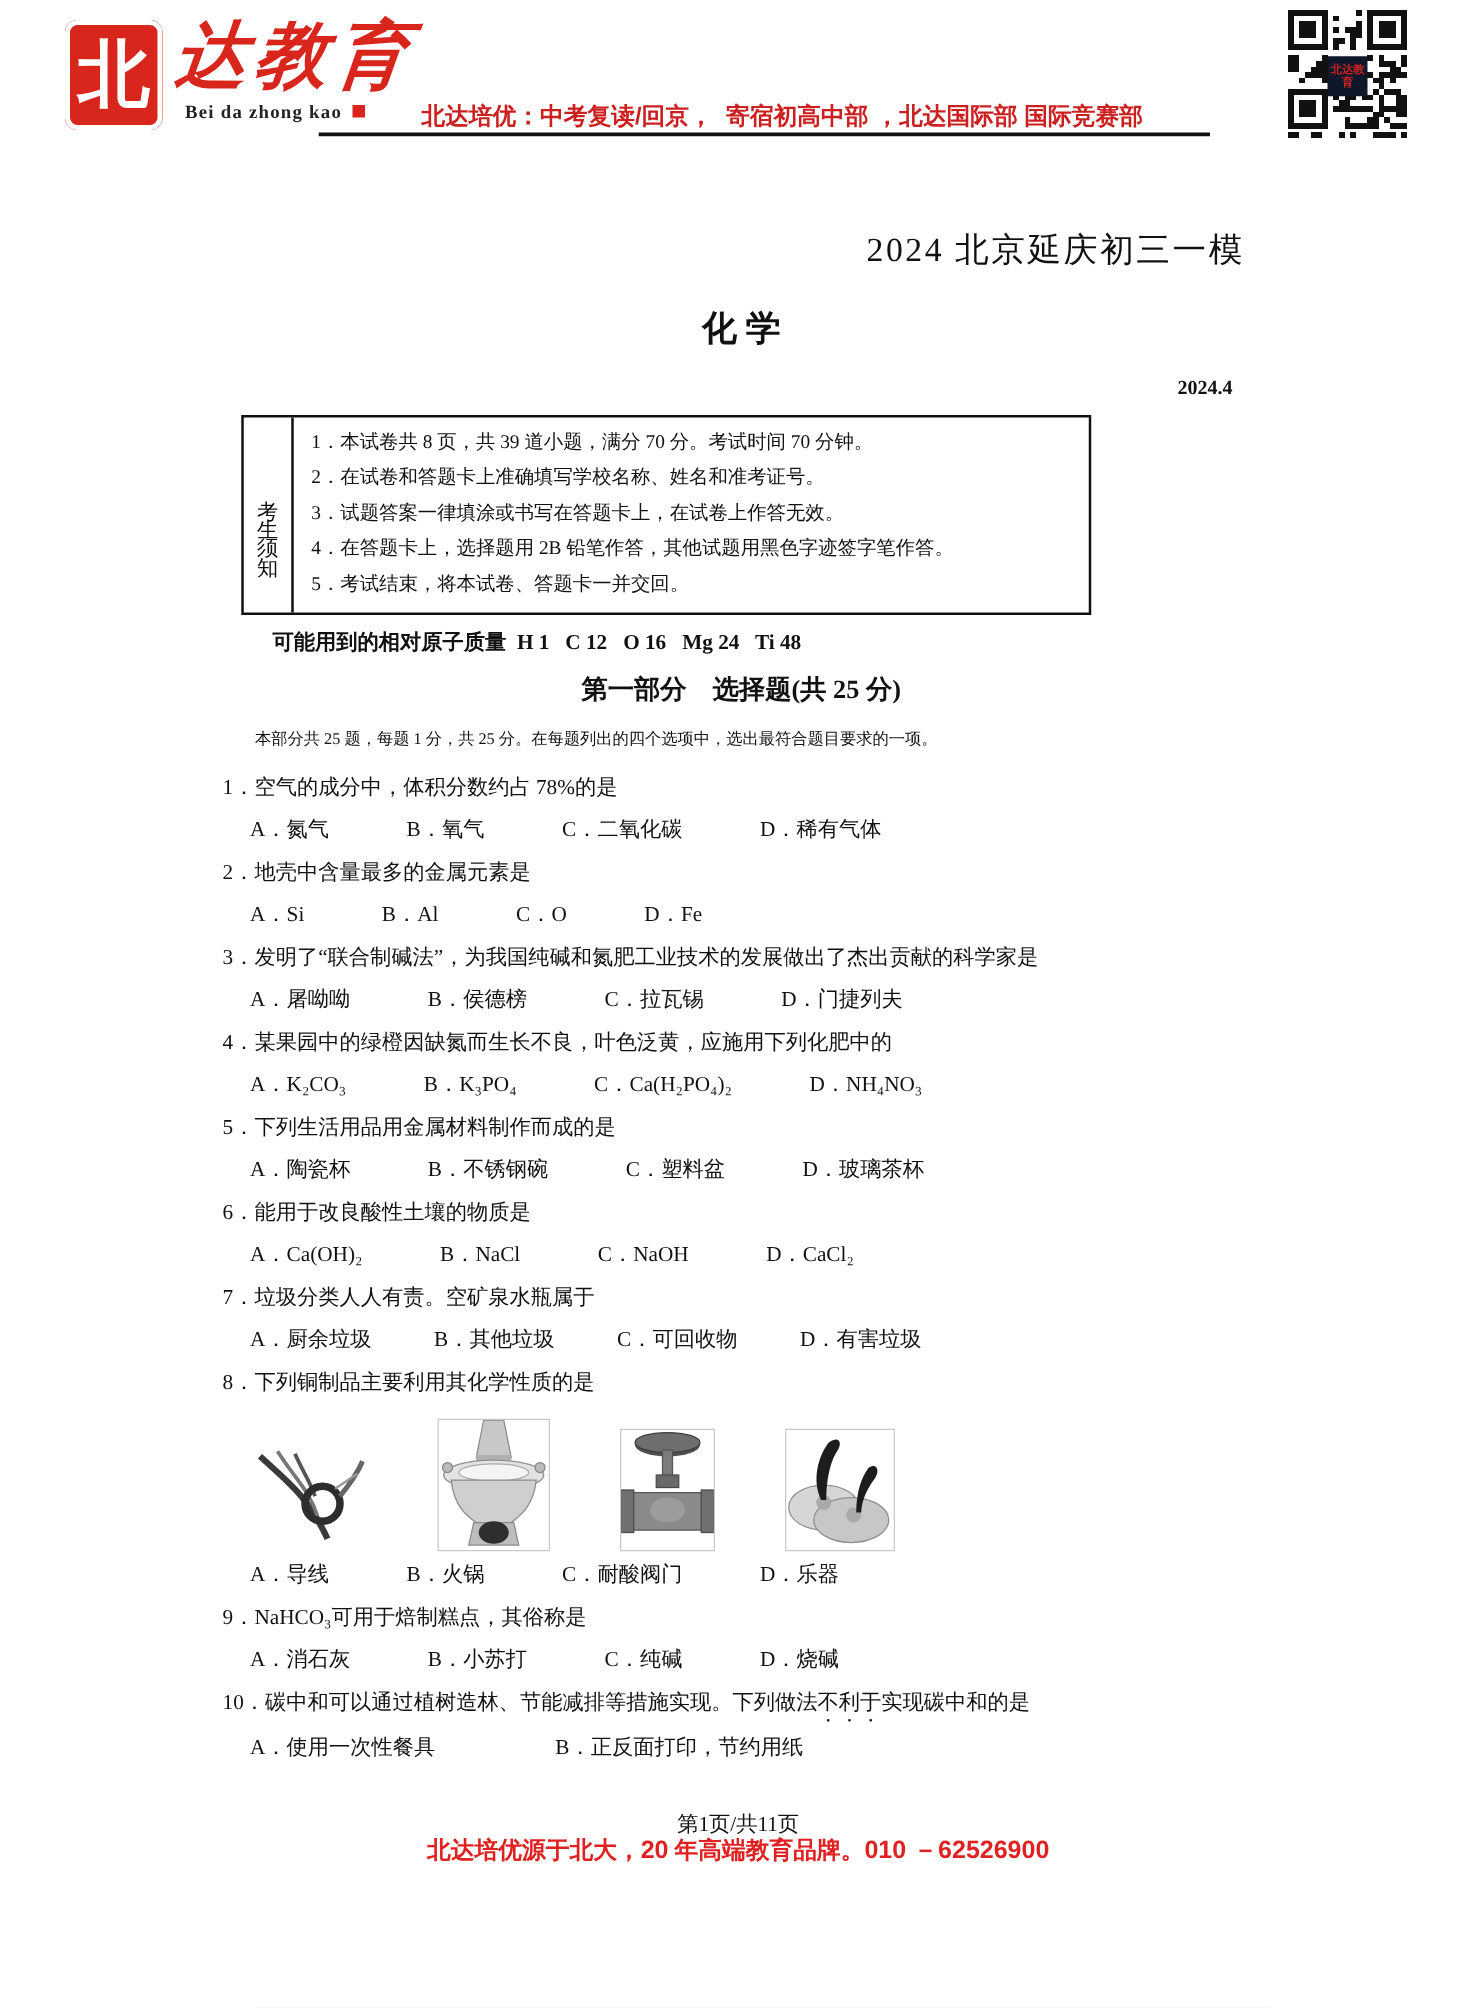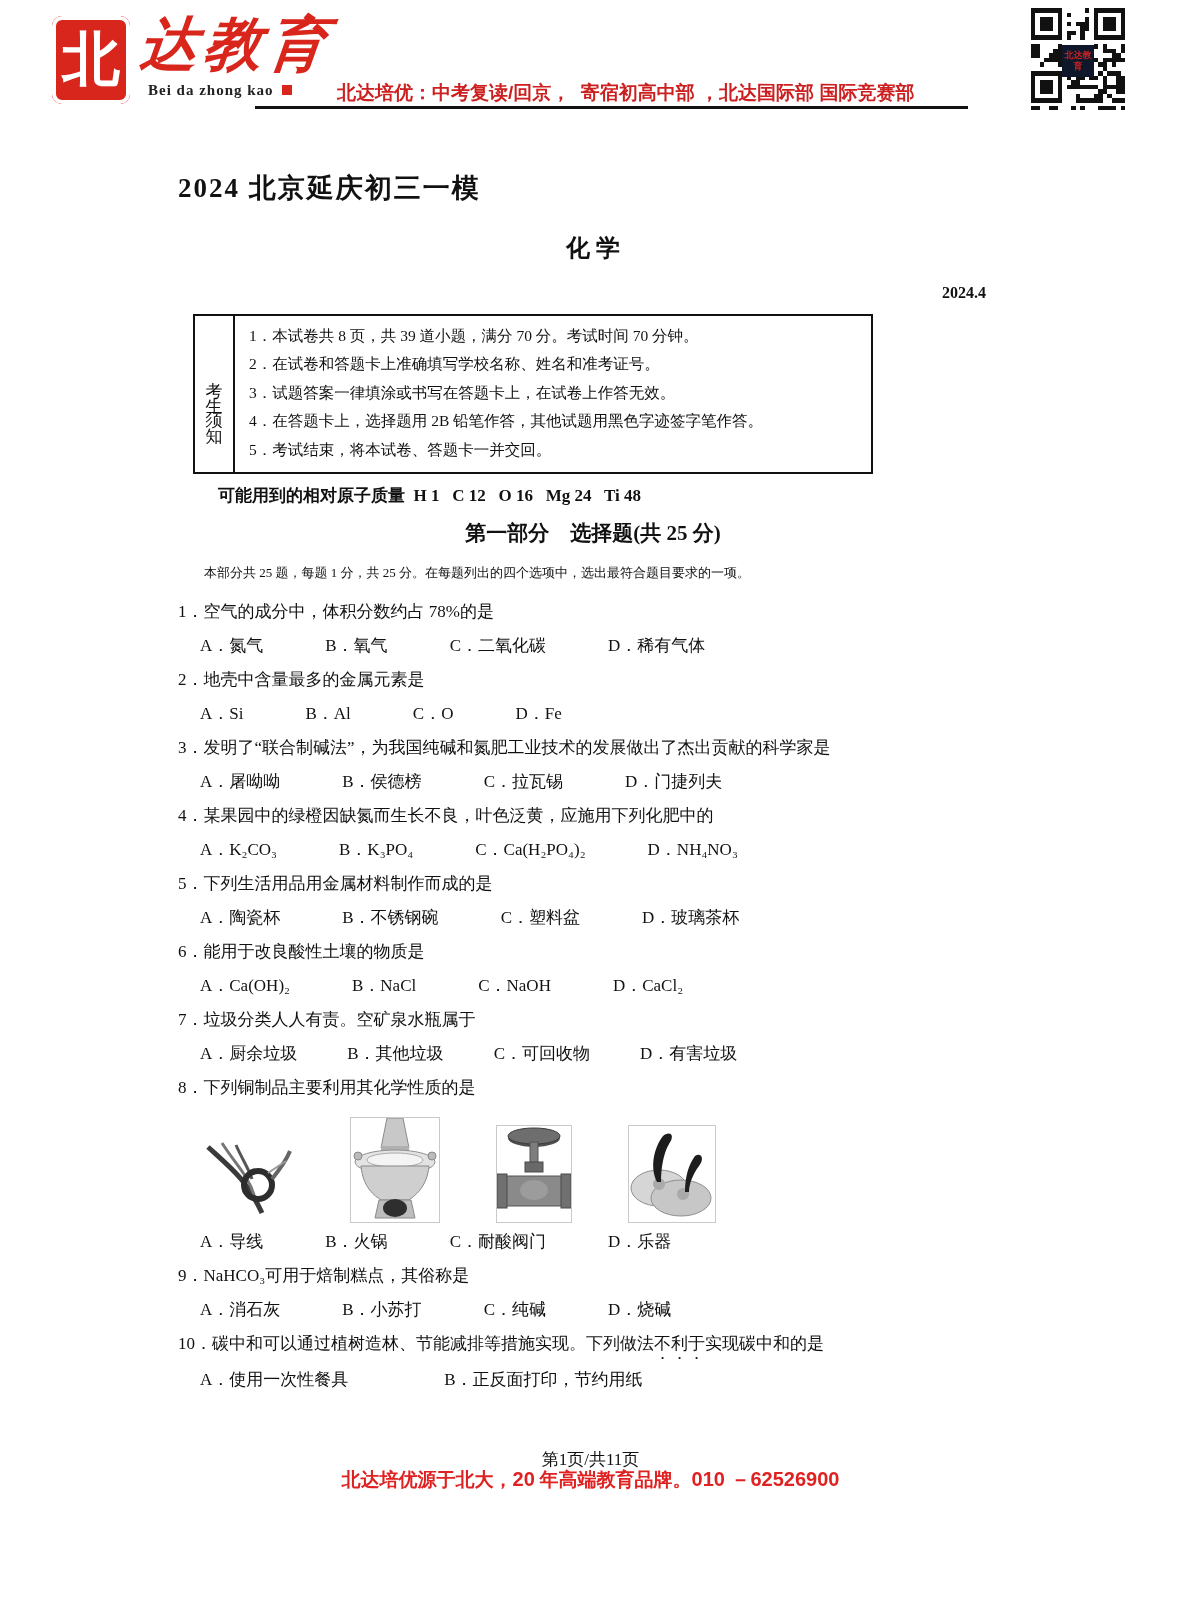--- a/index.html
+++ b/index.html
@@ -20,22 +20,22 @@
            font-family:"Liberation Sans","DejaVu Sans",sans-serif;white-space:pre;}
   .rule{position:absolute;left:255px;top:106px;width:713px;height:3px;background:#111;}
   .qr{position:absolute;left:1030px;top:8px;width:96px;height:104px;}
   .qr svg{width:96px;height:104px;display:block;}
   .qr-label{position:absolute;left:32px;top:37px;width:32px;height:32px;background:#0f172a;
             color:#cc2222;font-size:9px;line-height:11px;display:flex;align-items:center;
             justify-content:center;text-align:center;font-weight:bold;}
 
   
   .content{position:absolute;left:178px;top:170px;width:830px;}
-  .exam-title{text-align:left;font-size:27px;font-weight:700;letter-spacing:2px;margin:0;}
-  .subject{text-align:center;font-size:24px;font-weight:700;margin-top:26px;}
+  .exam-title{text-align:right;font-size:27px;font-weight:400;letter-spacing:2px;margin:12px;}
+  .subject{text-align:center;font-size:28px;font-weight:700;margin-top:26px;}
   .date{text-align:right;font-size:16px;font-weight:700;margin-top:20px;padding-right:22px;}
 
   .notice{margin-top:12px;margin-left:15px;width:676px;border:2px solid #111;display:flex;}
   .notice-label{width:38px;border-right:2px solid #111;display:flex;align-items:center;justify-content:center;}
   .notice-label span{writing-mode:vertical-lr;text-orientation:upright;font-size:17px;letter-spacing:15px;
                      padding-top:10px;}
   .notice-body{flex:1;padding:6px 4px 8px 14px;}
   .notice-item{font-size:15.5px;line-height:28.4px;white-space:pre-wrap;}
 
   .atomic{margin-top:10px;margin-left:40px;font-size:17px;font-weight:600;white-space:pre-wrap;}

